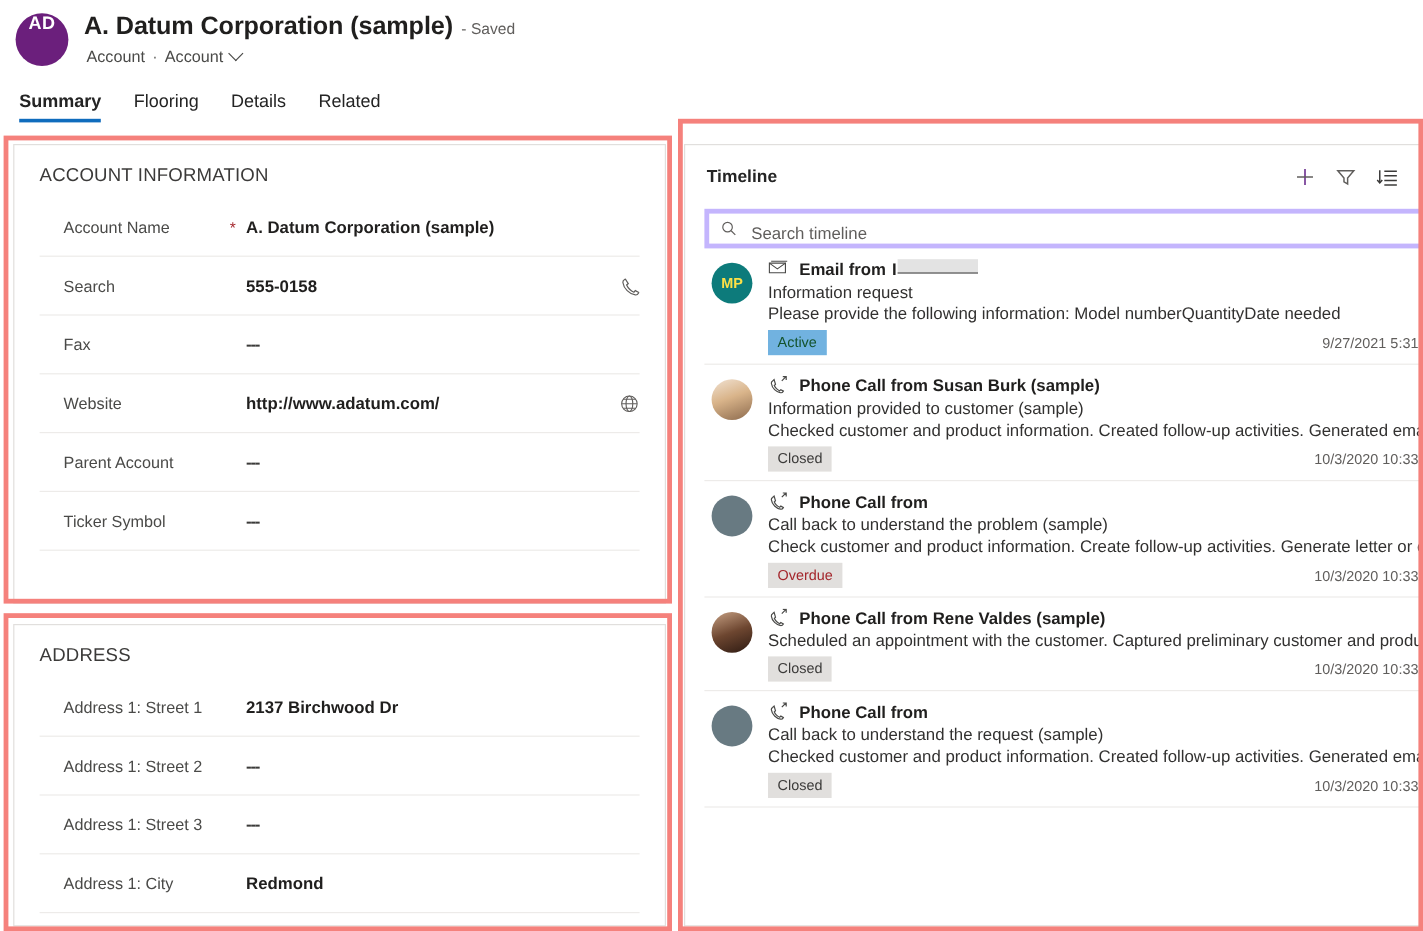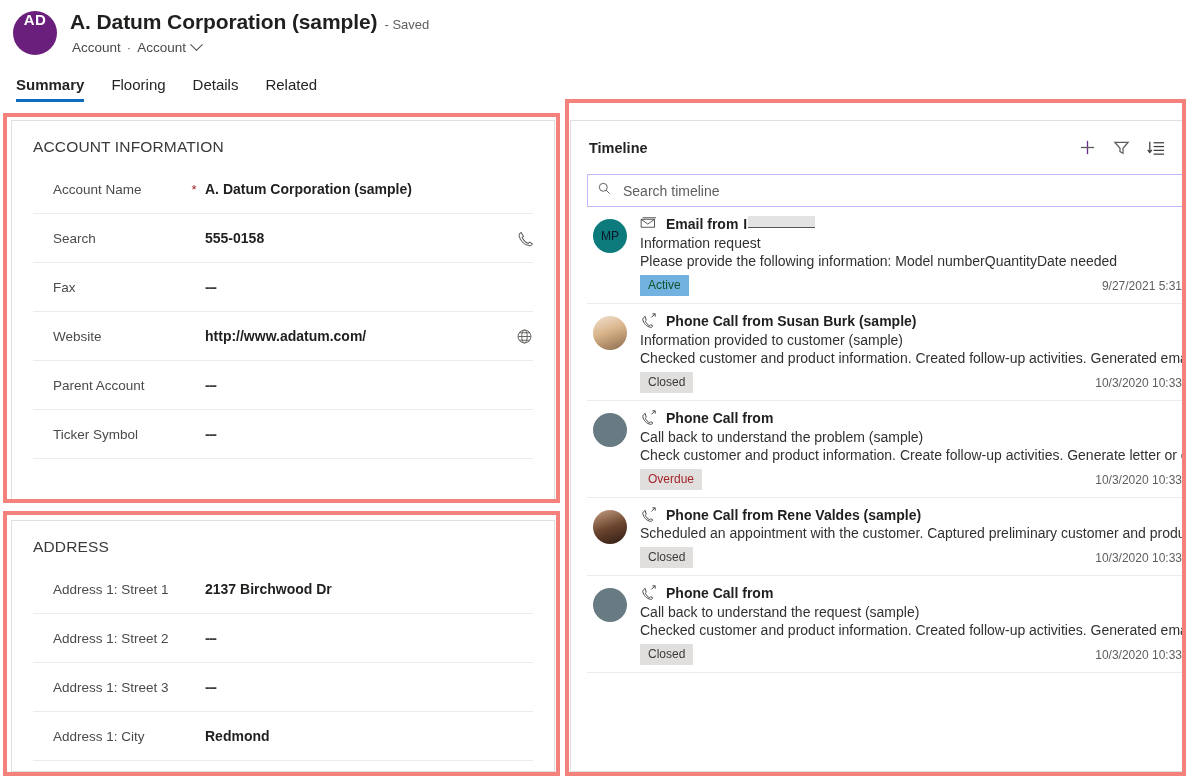--- a/index.html
+++ b/index.html
@@ -59,38 +59,38 @@
   .field-icon { width: 26px; text-align: right; color: #605e5c; }
   .field-icon svg { display: block; margin-left: auto; }
 
   
   .tl-head { display: flex; align-items: center; height: 53px; padding: 0 14px 0 18px; }
   .tl-head .ttl { font-size: 14.5px; font-weight: 700; color: #242424; }
   .tl-head .spacer { flex: 1; }
   .tl-act { width: 34px; height: 30px; display: flex; align-items: center; justify-content: center; cursor: pointer; }
 
   .tl-search { position: relative; margin: 0 16px; height: 33px;
-               border: 1px solid #c4b5fd; display: flex; align-items: center; padding-left: 9px;
+               border: 4px solid #c4b5fd; display: flex; align-items: flex-end; padding-left: 9px;
                width: 600px; }
   .tl-search input { border: none; outline: none; font-size: 14px; color: #323130;
                      margin-left: 9px; width: 100%; font-family: inherit; background: transparent; }
   .tl-search input::placeholder { color: #605e5c; }
 
   .tl-note { display: flex; align-items: center; height: 43px; margin: 0 16px;
              border-bottom: 1px solid #edebe9; padding-left: 9px; }
   .tl-note .txt { font-size: 14.5px; color: #605e5c; margin-left: 13px; }
 
   .tl-items { }
   .tl-item { position: relative; display: flex; padding: 9px 0 7px 0; margin-left: 16px;
              border-bottom: 1px solid #edebe9; }
   .tl-item:last-child { border-bottom: 1px solid #edebe9; }
   .tl-av { width: 34px; height: 34px; border-radius: 50%; margin: 3px 13px 0 6px; flex: 0 0 34px;
            overflow: hidden; position: relative; }
   .tl-av.gray { background: #687a82; }
-  .tl-av.teal { background: #0d7b7b; color: #0f172a; font-size: 12px; font-weight: 400;
+  .tl-av.teal { background: #0d7b7b; color: #fde047; font-size: 12px; font-weight: 700;
                 display: flex; align-items: center; justify-content: center; }
   .tl-av.photo-a { background: linear-gradient(160deg,#f1e2d2 0%,#d9b48a 45%,#8c6a4d 100%); }
   .tl-av.photo-b { background: linear-gradient(160deg,#c6a083 0%,#6d4630 50%,#2d1a12 100%); }
   .tl-body { flex: 1; min-width: 0; }
   .tl-row1 { display: flex; align-items: flex-start; white-space: nowrap; }
   .tl-row1 .ic { margin-right: 9px; color: #4a4a48; display: flex; align-items: center; }
   .tl-row1 .ttl { font-size: 14px; font-weight: 700; color: #201f1e; }
   .redact { display: inline-block; width: 67px; height: 12px; background: #e3e3e3;
             border-bottom: 1.5px solid #555; margin-left: 1px; vertical-align: -1px; }
   .tl-sub { font-size: 14px; color: #323130; margin-top: 3px; white-space: nowrap; }

